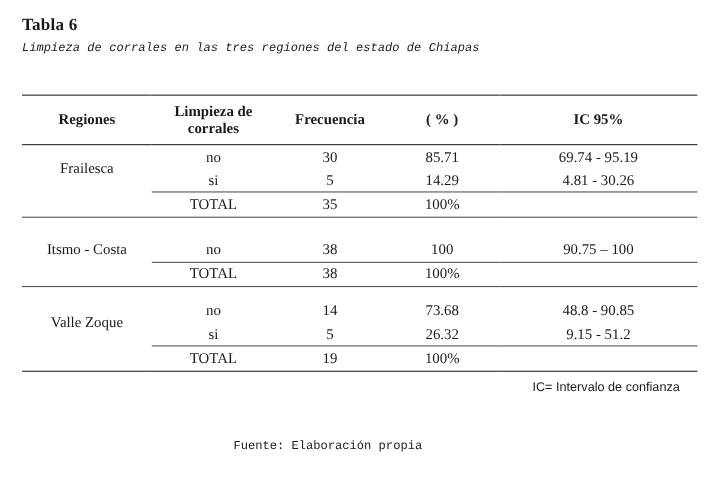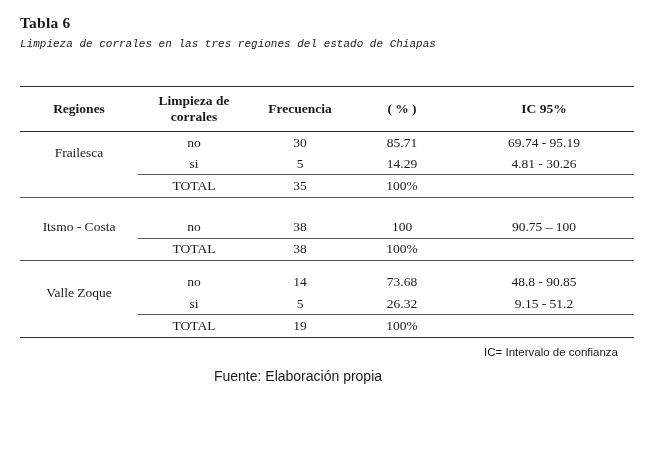--- a/index.html
+++ b/index.html
@@ -82,25 +82,25 @@
   .tall td { padding-top: 12px; padding-bottom: 12px; }
 
   .footnote {
     font-family: "Liberation Sans", sans-serif;
     font-size: 11.5px;
     color: #1a1a1a;
     margin: 8px 0 0 2px;
     text-align: right;
   }
   .source {
-    font-family: Liberation Sans, sans-serif;
-    font-size: 14px;
+    font-family: Liberation Mono, monospace;
+    font-size: 11px;
     color: #1a1a1a;
     text-align: center;
-    margin-top: 10px;
+    margin-top: 42px;
     padding-right: 40px;
   }
 </style>
 </head>
 <body>
 
 <div class="page">
 
   <div class="table-label">Tabla 6</div>
   <div class="table-caption">Limpieza de corrales en las tres regiones del estado de Chiapas</div>

